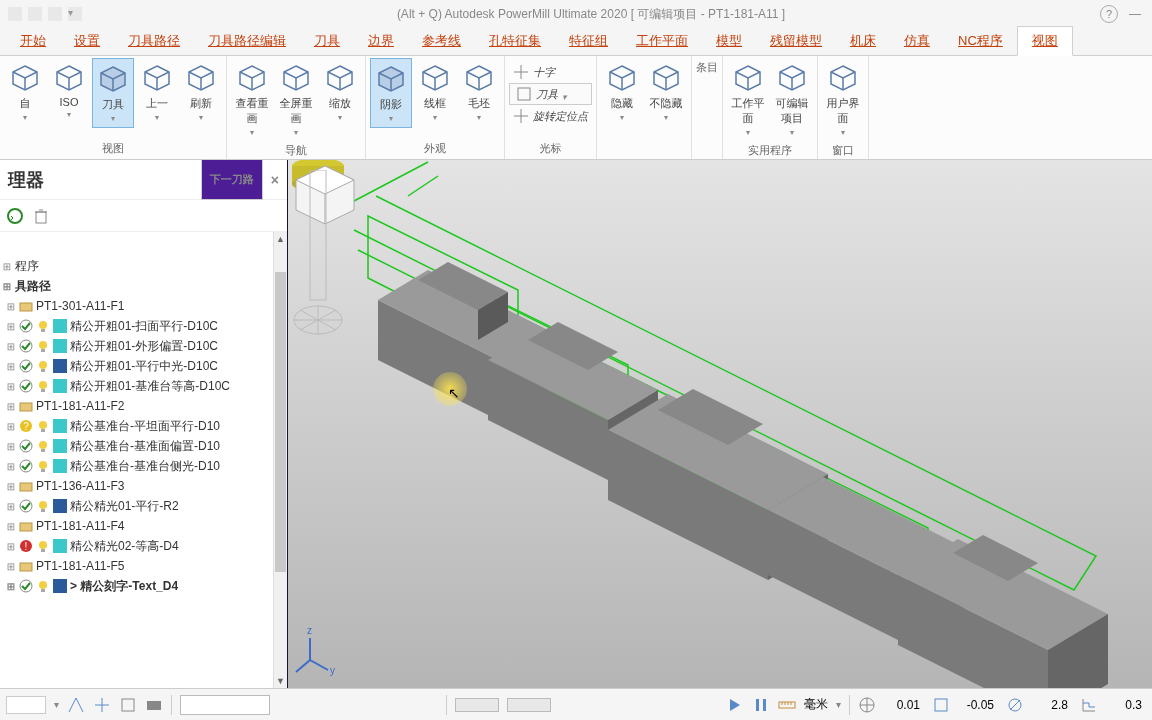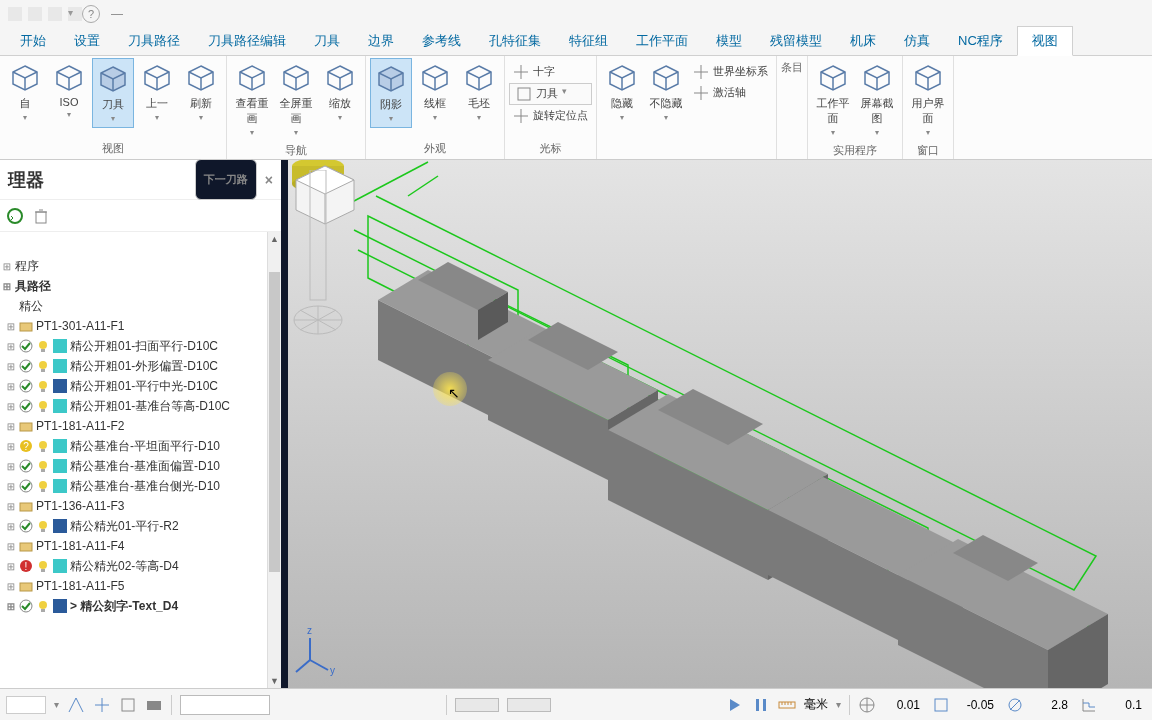--- a/index.html
+++ b/index.html
@@ -8,41 +8,41 @@
 
 .titlebar { height: 28px; background: #f5f5f5; display: flex; align-items: center; padding: 0 8px; font-size: 12px; color: #888; }
 .titlebar .qat { display: flex; gap: 6px; align-items: center; }
 .titlebar .qat span { display:inline-block; width:14px; height:14px; background:#e8e8e8; }
 .titlebar .title { flex: 1; text-align: center; }
 .titlebar .controls { display: flex; gap: 8px; align-items: center; }
 .titlebar .help-icon { width:18px; height:18px; border:1px solid #aaa; border-radius:50%; display:flex; align-items:center; justify-content:center; font-size:11px; color:#888; }
 
 
 .menutabs { height: 28px; background: #f5f5f5; display: flex; align-items: flex-end; padding: 0 6px; font-size: 13px; border-bottom: 1px solid #d0d0d0; }
-.menutabs .tab { padding: 5px 14px; color: #0369a1; cursor: pointer; }
+.menutabs .tab { padding: 5px 14px; color: #c2410c; cursor: pointer; text-decoration: underline; }
 .menutabs .tab.active { background: #fff; border: 1px solid #d0d0d0; border-bottom: 1px solid #fff; margin-bottom: -1px; }
 
 
 .ribbon { height: 104px; background: #fcfcfc; border-bottom: 1px solid #ccc; display: flex; }
 .ribbon-group { border-right: 1px solid #e0e0e0; display: flex; flex-direction: column; padding: 2px 4px 0 4px; }
 .ribbon-group .buttons { flex: 1; display: flex; align-items: flex-start; gap: 2px; }
 .ribbon-group .label { text-align: center; font-size: 11px; color: #666; padding: 2px 0 3px 0; }
 .rbtn-lg { width: 42px; display: flex; flex-direction: column; align-items: center; gap: 2px; padding: 4px 2px; cursor: pointer; font-size: 11px; color: #444; text-align:center; }
 .rbtn-lg.active { background: #cce4f7; border: 1px solid #7ab5e0; }
 .rbtn-lg .ico { width: 32px; height: 32px; display: flex; align-items: center; justify-content: center; }
-.rbtn-sm { display: flex; align-items: flex-start; gap: 4px; padding: 2px 4px; font-size: 11px; color: #444; cursor: pointer; }
+.rbtn-sm { display: flex; align-items: flex-end; gap: 4px; padding: 2px 4px; font-size: 11px; color: #444; cursor: pointer; font-style: italic; }
 .rbtn-sm .ico { width: 16px; height: 16px; display:flex; align-items:center; justify-content:center; }
 .rbtn-stack { display: flex; flex-direction: column; gap: 1px; padding-top:4px; }
 
 
 .main { display: flex; height: 528px; }
-.sidepanel { width: 288px; background: #fff; border-right: 7px solid #0f172a; display: flex; flex-direction: column; position: relative; }
+.sidepanel { width: 288px; background: #fff; border-right: 1px solid #0f172a; display: flex; flex-direction: column; position: relative; }
 .sp-header { height: 40px; display: flex; align-items: center; padding: 0 8px; font-size: 18px; font-weight: 600; color: #333; border-bottom:1px solid #eee; justify-content: space-between;}
 .sp-header .hdr-right { display:flex; align-items:center; gap:8px;}
-.sp-pill { font-size:11px; padding:12px 8px; border:1px solid #ccc; background:#0f172a; color:#888; border-radius:6px;}
+.sp-pill { font-size:11px; padding:12px 8px; border:1px solid #ccc; background:#4c1d95; color:#888; border-radius:1px;}
 .sp-close { font-size:14px; color:#888; cursor:pointer; }
 .sp-toolbar { height: 32px; display: flex; align-items: center; gap: 8px; padding: 0 6px; border-bottom: 1px solid #eee; }
 .sp-toolbar .ico { width:18px; height:18px; }
 .sp-tree { flex: 1; overflow: hidden; font-size: 12px; padding: 4px 0; position:relative; }
 .tree-scrollbar { position:absolute; right:0; top:0; bottom:0; width:14px; background:#f0f0f0; border-left:1px solid #ddd;}
 .tree-scrollbar .thumb { position:absolute; left:1px; right:1px; top:40px; height:300px; background:#c8c8c8;}
 .tree-scrollbar .arrow { position:absolute; left:0; right:0; height:14px; display:flex; align-items:center; justify-content:center; font-size:9px; color:#666;}
 .tree-node { display: flex; align-items: center; height: 20px; padding-left: 2px; gap: 3px; white-space: nowrap; color:#333;}
 .tree-node.bold { font-weight:700; }
 .tree-node .exp { width: 10px; font-size: 10px; color: #888; text-align:center;}
@@ -76,20 +76,21 @@
 </head>
 <body>
 
 <div class="titlebar">
   <div class="qat">
     <span></span>
     <span></span>
     <span></span>
     <span style="color:#999;font-size:10px;">▾</span>
   </div>
+  <div class="title">(Alt + Q) Autodesk PowerMill Ultimate 2020   [ 可编辑项目 - PT1-181-A11 ]</div>
   <div class="controls">
     <span class="help-icon">?</span>
     <span style="width:18px;text-align:center;">—</span>
   </div>
 </div>
 
 <div class="menutabs" id="menutabs">
     <div class="tab">开始</div>
     <div class="tab">设置</div>
     <div class="tab">刀具路径</div>
@@ -322,40 +323,20 @@
               <g class="cube-ico ">
                 <polygon points="15,3 27,9 27,21 15,27 3,21 3,9"></polygon>
                 <polyline points="3,9 15,15 27,9"></polyline>
                 <line x1="15" y1="15" x2="15" y2="27"></line>
               </g>
             </svg>
           </span>
           <span>不隐藏</span>
           <span style="font-size:8px;color:#888">▾</span>
         </div>
-        <div class="rbtn-stack">
-          <div class="rbtn-sm">
-            <span class="ico">
-              <svg width="14" height="14">
-                <line x1="7" y1="0" x2="7" y2="14" stroke="#888"></line>
-                <line x1="0" y1="7" x2="14" y2="7" stroke="#888"></line>
-              </svg>
-            </span>
-            <span>世界坐标系</span>
-          </div>
-          <div class="rbtn-sm">
-            <span class="ico">
-              <svg width="14" height="14">
-                <line x1="7" y1="0" x2="7" y2="14" stroke="#888"></line>
-                <line x1="0" y1="7" x2="14" y2="7" stroke="#888"></line>
-              </svg>
-            </span>
-            <span>激活轴</span>
-          </div>
-        </div>
       </div>
     </div>
     <div class="ribbon-group">
       <div class="label">条目</div>
     </div>
     <div class="ribbon-group">
       <div class="buttons">
         <div class="rbtn-lg">
           <span class="ico">
             <svg width="30" height="30" viewBox="0 0 30 30">
@@ -372,21 +353,21 @@
         <div class="rbtn-lg">
           <span class="ico">
             <svg width="30" height="30" viewBox="0 0 30 30">
               <g class="cube-ico ">
                 <polygon points="15,3 27,9 27,21 15,27 3,21 3,9"></polygon>
                 <polyline points="3,9 15,15 27,9"></polyline>
                 <line x1="15" y1="15" x2="15" y2="27"></line>
               </g>
             </svg>
           </span>
-          <span>屏幕截图</span>
+          <span>可编辑项目</span>
           <span style="font-size:8px;color:#888">▾</span>
         </div>
       </div>
       <div class="label">实用程序</div>
     </div>
     <div class="ribbon-group">
       <div class="buttons">
         <div class="rbtn-lg">
           <span class="ico">
             <svg width="30" height="30" viewBox="0 0 30 30">
@@ -430,24 +411,20 @@
           <span class="exp"></span>
           <span></span>
         </div>
         <div class="tree-node l1">
           <span class="exp">⊞</span>
           <span>程序</span>
         </div>
         <div class="tree-node l1 bold">
           <span class="exp">⊞</span>
           <span>具路径</span>
-        </div>
-        <div class="tree-node l2">
-          <span class="exp"></span>
-          <span>精公</span>
         </div>
         <div class="tree-node l2">
           <span class="exp">⊞</span>
           <span class="bulb">
             <svg width="14" height="14">
               <rect x="1" y="4" width="12" height="8" fill="#e8c878" stroke="#b89848"></rect>
             </svg>
           </span>
           <span>PT1-301-A11-F1</span>
         </div>
@@ -805,15 +782,15 @@
         <circle cx="9" cy="9" r="6" fill="none" stroke="#5a8ac8"></circle>
         <line x1="4" y1="14" x2="14" y2="4" stroke="#5a8ac8"></line>
       </svg>
     <span class="valbox">2.8</span>
   </div>
   <div class="field">
     <svg class="ico" viewBox="0 0 18 18">
         <path d="M3 3 L3 15 L15 15" fill="none" stroke="#888"></path>
         <path d="M3 7 L9 7 L9 11 L15 11" fill="none" stroke="#5a8ac8"></path>
       </svg>
-    <span class="valbox">0.1</span>
+    <span class="valbox">0.3</span>
   </div>
 </div>
 
 </body></html>

